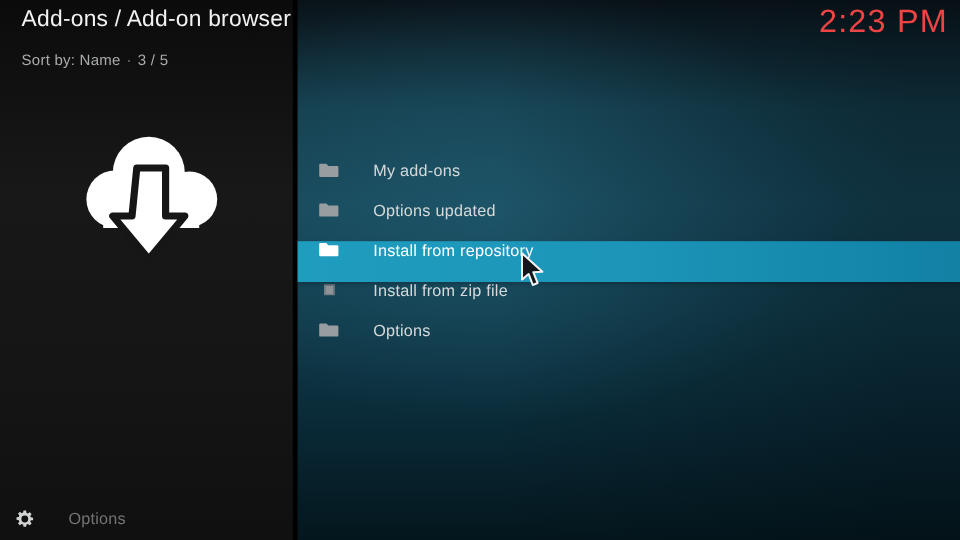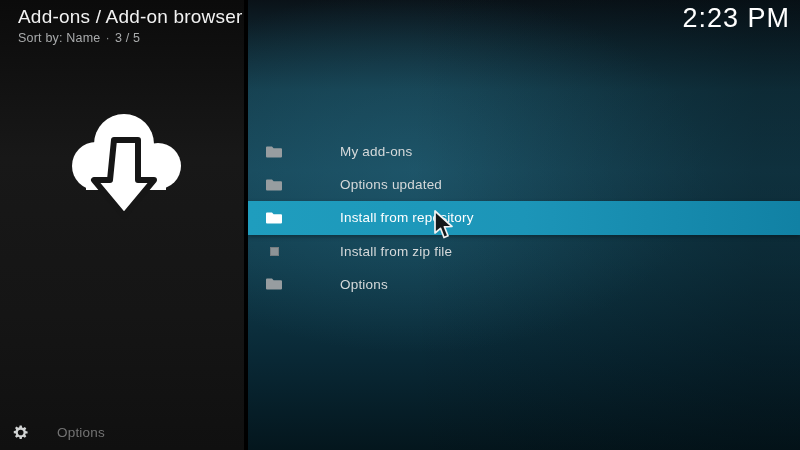--- a/index.html
+++ b/index.html
@@ -15,46 +15,45 @@
   .left-panel {
     position: absolute; left: 0; top: 0; width: 244px; height: 450px;
     background: linear-gradient(180deg, #0b0b0b 0%, #181818 35%, #151515 70%, #101010 100%);
   }
   .header { position: absolute; left: 18px; top: 6px; }
   .page-title {
     font-size: 19px; color: #f2f2f2; font-weight: 400; letter-spacing: 0.2px;
     white-space: nowrap;
   }
   .sub-header {
-    margin-top: 3px; font-size: 12.5px; color: #a9abac; letter-spacing: 0.2px;
+    margin-top: 15px; font-size: 12.5px; color: #a9abac; letter-spacing: 0.2px;
     white-space: nowrap;
   }
   .sub-header .sep { margin: 0 5px; color: #8d8f90; }
 
   .cloud-wrap { position: absolute; left: 62px; top: 104px; width: 124px; height: 120px; }
 
   
   .main {
     position: absolute; left: 248px; top: 0; width: 552px; height: 450px;
     background:
       linear-gradient(90deg, rgba(0,0,0,0) 30%, rgba(2,12,17,0.38) 92%),
       radial-gradient(ellipse 420px 260px at 30% 38%, rgba(36,98,120,0.50), rgba(36,98,120,0) 70%),
       linear-gradient(180deg, #0a1218 0%, #143d4c 20%, #174759 38%, #113c4c 58%, #092835 80%, #04161d 100%);
   }
   .clock {
     position: absolute; top: 3px; right: 10px;
-    font-size: 27px; font-weight: 300; color: #ffffff; letter-spacing: 1px;
+    font-size: 27px; font-weight: 300; color: #ef4444; letter-spacing: 1px;
     font-family: "Liberation Sans", sans-serif;
   }
 
   .menu { position: absolute; left: 0; top: 135px; width: 100%; }
   .menu-row {
-    position: relative; height: 33.2px; display: flex; align-items: center;
+    position: relative; height: 33.2px; display: flex; align-items: flex-start;
     cursor: default;
-    gap: 29px;
   }
   .menu-row .row-icon {
     width: 18px; height: 14px; margin-left: 17px; flex: 0 0 auto;
     display: flex; align-items: center; justify-content: center;
   }
   .menu-row .row-label {
     margin-left: 28px; font-size: 13.5px; color: #d5d9da; letter-spacing: 0.2px;
   }
   .menu-row.selected {
     background: linear-gradient(90deg, #1f9dbe 0%, #1c95b8 50%, #1181a4 100%);

